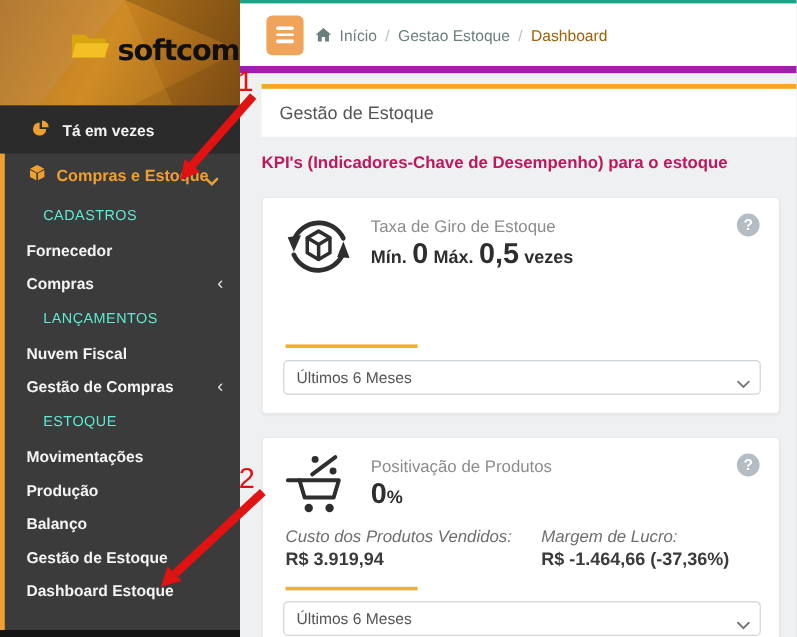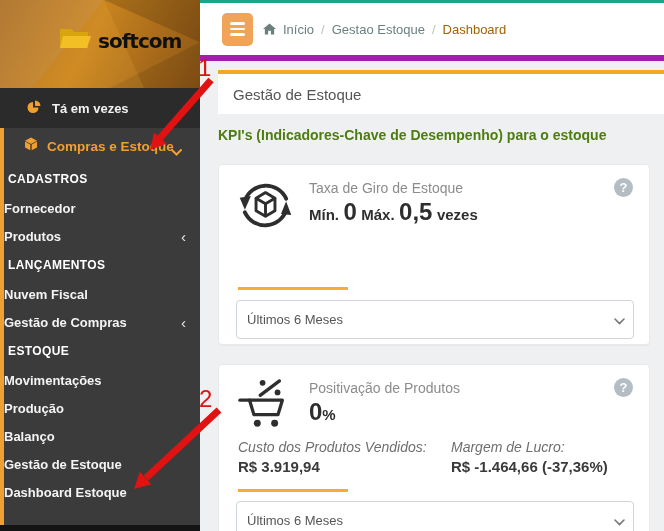--- a/index.html
+++ b/index.html
@@ -9,71 +9,71 @@
   
   .sidebar{position:absolute;left:0;top:0;width:200px;height:531px;background:#2e2e2e;}
   .logo-area{position:absolute;left:0;top:0;width:200px;height:88px;
              background:linear-gradient(118deg,#a96a1e 0%,#c8831f 45%,#8a5416 100%);overflow:hidden;}
   .facet{position:absolute;inset:0;}
   .facet.f1{background:rgba(255,255,255,0.10);clip-path:polygon(0% 0%,52% 0%,16% 100%,0% 100%);}
   .facet.f2{background:rgba(0,0,0,0.16);clip-path:polygon(52% 0%,100% 0%,100% 48%);}
   .facet.f3{background:rgba(0,0,0,0.10);clip-path:polygon(100% 48%,100% 100%,55% 100%);}
   .facet.f4{background:rgba(255,190,70,0.14);clip-path:polygon(16% 100%,52% 0%,72% 100%);}
   .logo-row{position:absolute;left:58px;top:26px;display:flex;align-items:center;gap:6px;}
-  .logo-text{font-family:"DejaVu Sans",sans-serif;font-weight:700;font-size:20px;color:#101010;letter-spacing:-1px;}
+  .logo-text{font-family:"DejaVu Sans",sans-serif;font-weight:700;font-size:24px;color:#101010;letter-spacing:-1px;}
 
   .status-row{position:absolute;left:0;top:88px;width:200px;height:40px;background:#2b2b2b;
               display:flex;align-items:center;gap:10px;padding-left:26px;box-sizing:border-box;cursor:pointer;}
   .status-row span{color:#f2f2f2;font-size:13px;font-weight:700;}
 
   .menu-block{position:absolute;left:0;top:128px;width:200px;height:397px;background:#3b3b3b;
               border-left:4px solid #f0a030;box-sizing:border-box;}
   .parent-row{height:36px;display:flex;align-items:center;gap:9px;padding-left:20px;cursor:pointer;position:relative;}
   .parent-row .label{color:#f0a030;font-size:13.5px;font-weight:700;}
   .parent-chev{position:absolute;right:18px;top:14px;}
-  .side-heading{height:30px;display:flex;align-items:center;padding-left:4px;
-                color:#ffffff;font-size:12px;font-weight:700;letter-spacing:.4px;}
-  .side-item{height:28px;display:flex;align-items:center;position:relative;
+  .side-heading{height:30px;display:flex;align-items:center;padding-left:32px;
+                color:#5eead4;font-size:12px;font-weight:400;letter-spacing:.4px;}
+  .side-item{height:28px;display:flex;align-items:center;padding-left:18px;position:relative;
              color:#f4f4f4;font-size:13px;font-weight:700;cursor:pointer;}
   .chev-left{position:absolute;right:14px;color:#e8e8e8;font-size:15px;font-weight:400;line-height:1;}
   .side-bottom{position:absolute;left:0;top:525px;width:200px;height:6px;background:#141414;}
 
   
   .teal-line{position:absolute;left:200px;right:0;top:0;height:3px;background:#18a689;}
   .topbar{position:absolute;left:200px;right:0;top:3px;height:52px;background:#ffffff;
           border-bottom:6px solid #a21caf;display:flex;align-items:center;}
   .hamburger{width:31px;height:33px;margin-left:22px;background:#efa45a;border:none;border-radius:5px;
              display:flex;flex-direction:column;justify-content:center;align-items:center;gap:3px;cursor:pointer;}
   .hamburger i{display:block;width:15px;height:2.5px;background:#fff;border-radius:2px;}
   .breadcrumb{display:flex;align-items:center;gap:7px;margin-left:10px;font-size:13px;color:#6b7f7f;}
   .breadcrumb .crumb{color:#6b7f7f;cursor:pointer;}
   .breadcrumb .sep{color:#b9c2c2;}
   .breadcrumb .current{color:#a16207;}
 
   
   .panel{position:absolute;left:218px;right:0;top:70px;height:40px;background:#fff;
          border-top:4px solid #f5a623;display:flex;align-items:center;padding-left:15px;box-sizing:content-box;}
   .panel-title{font-size:15px;color:#555;}
-  .kpi-heading{position:absolute;left:218px;top:127px;font-size:14px;font-weight:700;color:#4d7c0f;}
+  .kpi-heading{position:absolute;left:218px;top:127px;font-size:14px;font-weight:700;color:#be185d;}
 
   .card{position:absolute;left:218px;width:432px;background:#fff;border:1px solid #e9eaec;border-radius:4px;
         box-sizing:border-box;box-shadow:0 1px 1px rgba(0,0,0,0.04);}
   .card.c1{top:164px;height:181px;}
   .card.c2{top:364px;height:176px;}
   .kpi-icon{position:absolute;left:19px;top:13px;width:55px;height:55px;}
   .card-title{position:absolute;left:90px;top:15px;font-size:14px;color:#8c8c8c;}
   .card-value{position:absolute;left:90px;top:33px;color:#2e2e2e;white-space:nowrap;}
   .v-sm{font-size:15px;font-weight:700;}
   .v-lg{font-size:24px;font-weight:700;}
   .help-badge{position:absolute;right:16px;top:13px;width:19px;height:19px;border-radius:50%;
               background:#b4bcc4;color:#fff;font-size:13px;font-weight:700;display:flex;align-items:center;
               justify-content:center;cursor:pointer;}
   .underline{position:absolute;left:19px;width:110px;height:3px;background:#f8ac33;}
   .c1 .underline{top:122px;} .c2 .underline{top:124px;}
-  .select-wrap{position:absolute;left:17px;width:398px;height:39px;text-decoration:underline;}
+  .select-wrap{position:absolute;left:17px;width:398px;height:29px;text-decoration:underline;}
   .c1 .select-wrap{top:135px;} .c2 .select-wrap{top:136px;}
   .select-wrap select{width:100%;height:100%;border:1px solid #cfd4da;border-radius:4px;background:#fff;
               color:#555;font-size:13px;font-family:"Liberation Sans",sans-serif;padding:0 26px 0 10px;
               appearance:none;-webkit-appearance:none;-moz-appearance:none;cursor:pointer;}
   .select-chev{position:absolute;right:9px;top:11px;pointer-events:none;}
   .metric{position:absolute;top:74px;}
   .metric.m1{left:19px;} .metric.m2{left:232px;}
   .metric .m-label{font-size:14px;color:#6e6e6e;font-style:italic;}
   .metric .m-value{font-size:15px;font-weight:700;color:#3a3a3a;margin-top:3px;}
 
@@ -126,21 +126,21 @@
               <polyline points="1,1 5.5,5.5 10,1" fill="none" stroke="#f0a030" stroke-width="2" stroke-linecap="round"></polyline>
             </svg>
         </span>
       </div>
 
       <div class="side-heading">CADASTROS</div>
       <div class="side-item">
         <span>Fornecedor</span>
       </div>
       <div class="side-item">
-        <span>Produtos</span>
+        <span>Compras</span>
         <span class="chev-left">‹</span>
       </div>
 
       <div class="side-heading">LANÇAMENTOS</div>
       <div class="side-item">
         <span>Nuvem Fiscal</span>
       </div>
       <div class="side-item">
         <span>Gestão de Compras</span>
         <span class="chev-left">‹</span>

